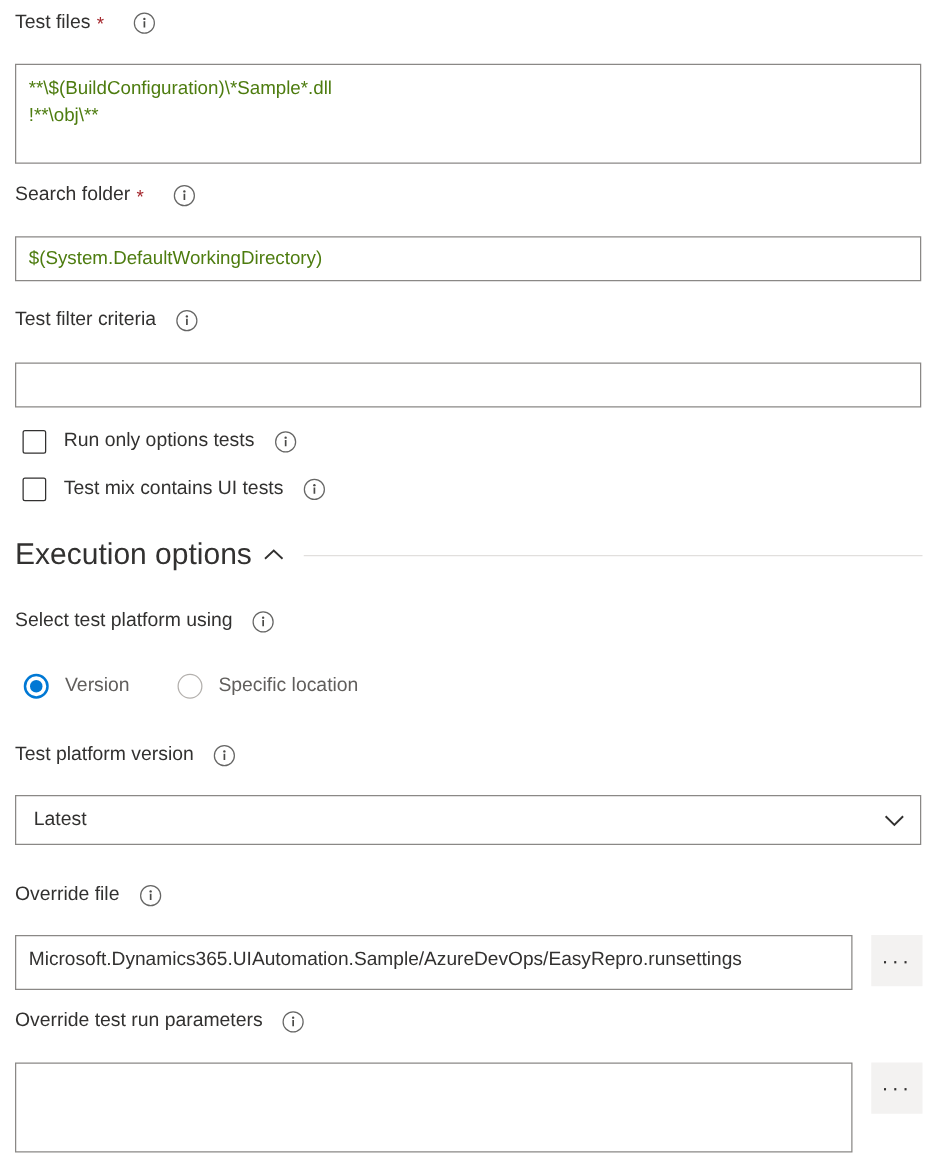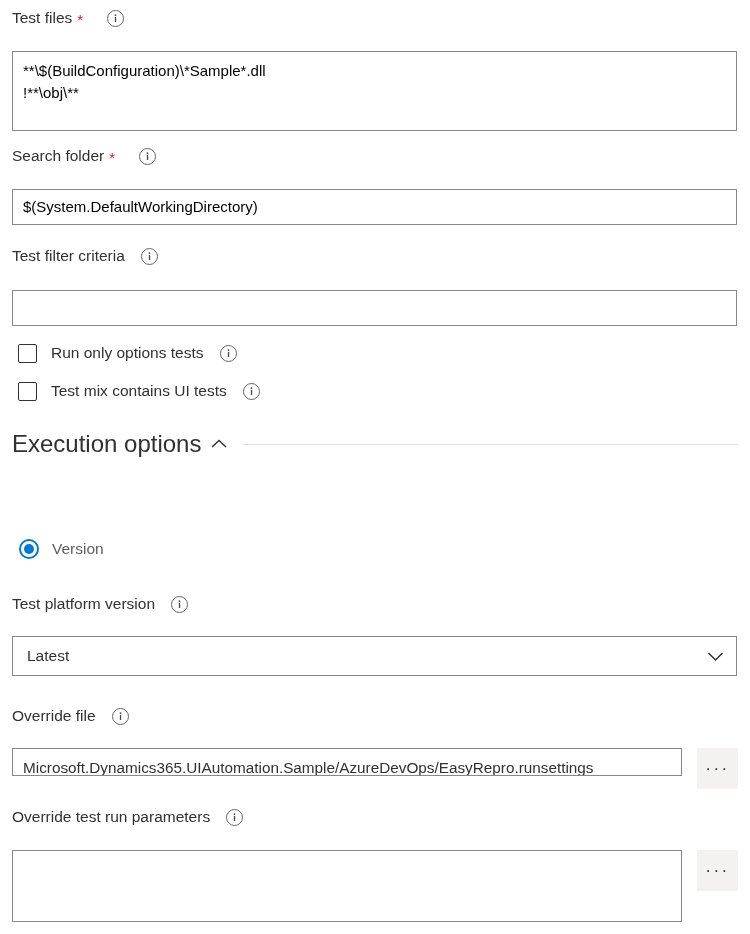--- a/index.html
+++ b/index.html
@@ -49,21 +49,21 @@
   }
   .info-icon svg { display: block; }
   .info-icon.tight { margin-left: 16px; }
 
   
   .input-box {
     width: 725px;
     border: 1px solid #8a8886;
     background: #ffffff;
     font-size: 15px;
-    color: #000000;
+    color: #4d7c0f;
     padding: 8px 10px;
     line-height: 22px;
     overflow: hidden;
     white-space: pre;
   }
   .input-box.single {
     height: 36px;
     padding: 6px 10px;
     line-height: 22px;
     display: flex;
@@ -277,25 +277,40 @@
   <div class="abs section-header" style="left:12px; top:430px;">
     <span class="section-title">Execution options</span>
     <span class="chev-up">
       <svg width="16" height="10" viewBox="0 0 16 10" aria-hidden="true">
         <polyline points="1,8 8,1.5 15,8" fill="none" stroke="#323130" stroke-width="1.5"></polyline>
       </svg>
     </span>
     <span class="section-rule"></span>
   </div>
 
+  <div class="abs" style="left:12px; top:487px;">
+    <div class="field-label">
+      <span class="txt">Select test platform using</span>
+      <span class="info-icon tight">
+        <svg width="11" height="11" viewBox="0 0 11 11" aria-hidden="true">
+          <circle cx="5.5" cy="2.1" r="0.95" fill="#4a4a48"></circle>
+          <rect x="4.85" y="4.0" width="1.35" height="5.0" fill="#4a4a48"></rect>
+        </svg>
+      </span>
+    </div>
+  </div>
 
   <div class="abs radio-row" style="left:19px; top:539px;">
     <span class="radio-opt">
       <span class="radio checked"></span>
       <span class="radio-label">Version</span>
+    </span>
+    <span class="radio-opt" style="margin-left:38px;">
+      <span class="radio"></span>
+      <span class="radio-label">Specific location</span>
     </span>
   </div>
 
   <div class="abs" style="left:12px; top:594px;">
     <div class="field-label">
       <span class="txt">Test platform version</span>
       <span class="info-icon tight">
         <svg width="11" height="11" viewBox="0 0 11 11" aria-hidden="true">
           <circle cx="5.5" cy="2.1" r="0.95" fill="#4a4a48"></circle>
           <rect x="4.85" y="4.0" width="1.35" height="5.0" fill="#4a4a48"></rect>
@@ -319,21 +334,21 @@
       <span class="info-icon tight">
         <svg width="11" height="11" viewBox="0 0 11 11" aria-hidden="true">
           <circle cx="5.5" cy="2.1" r="0.95" fill="#4a4a48"></circle>
           <rect x="4.85" y="4.0" width="1.35" height="5.0" fill="#4a4a48"></rect>
         </svg>
       </span>
     </div>
   </div>
 
   <div class="abs browse-row" style="left:12px; top:748px;">
-    <div class="browse-input" style="width:670px; height:28px;">Microsoft.Dynamics365.UIAutomation.Sample/AzureDevOps/EasyRepro.runsettings</div>
+    <div class="browse-input" style="width:670px; height:44px;">Microsoft.Dynamics365.UIAutomation.Sample/AzureDevOps/EasyRepro.runsettings</div>
     <div class="browse-btn" style="width:41px; height:41px; margin-left:15px;">···</div>
   </div>
 
   <div class="abs" style="left:12px; top:807px;">
     <div class="field-label">
       <span class="txt">Override test run parameters</span>
       <span class="info-icon tight">
         <svg width="11" height="11" viewBox="0 0 11 11" aria-hidden="true">
           <circle cx="5.5" cy="2.1" r="0.95" fill="#4a4a48"></circle>
           <rect x="4.85" y="4.0" width="1.35" height="5.0" fill="#4a4a48"></rect>

